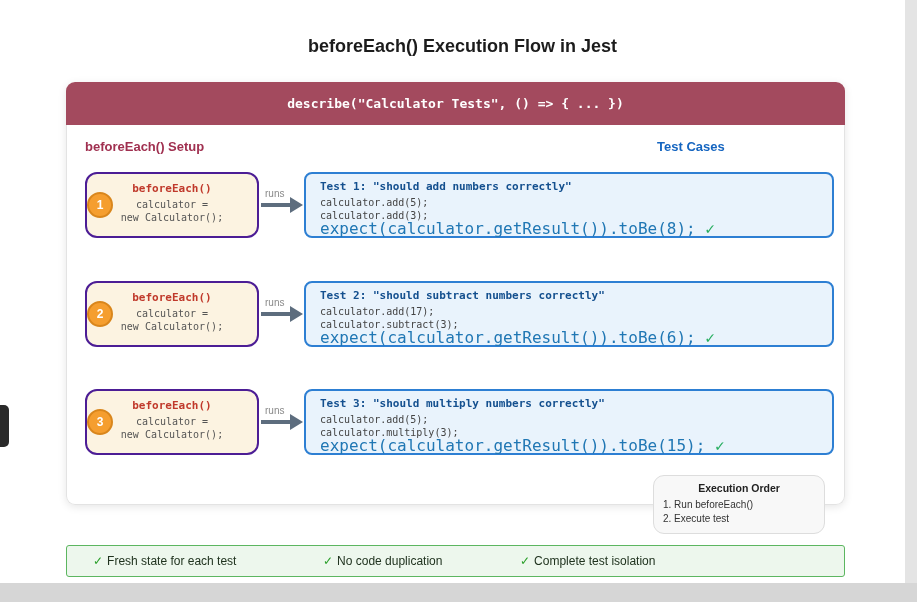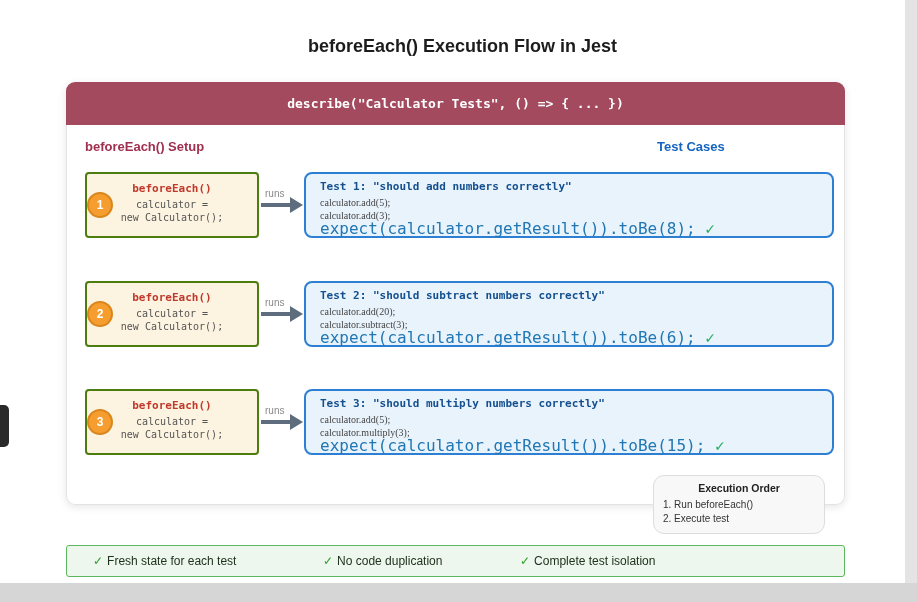--- a/index.html
+++ b/index.html
@@ -19,40 +19,40 @@
   .panel { position:relative; height:380px; background:#ffffff; border:1px solid #e3e3e3; border-top:none;
     border-radius:0 0 9px 9px; }
 
   .col-label-left  { position:absolute; left:18px;  top:14px; color:#a03050; font-weight:bold; font-size:13px; }
   .col-label-right { position:absolute; left:590px; top:14px; color:#1565c0; font-weight:bold; font-size:13px; }
 
   .flow-row { position:absolute; left:0; width:100%; height:66px; }
   .row-0 { top:47px; } .row-1 { top:156px; } .row-2 { top:264px; }
 
   .setup-box { position:absolute; left:18px; top:0; width:174px; height:66px;
-    background:#fcf3e1; border:2px solid #4d7c0f; border-radius:4px;
+    background:#fcf3e1; border:2px solid #4c1d95; border-radius:12px;
     padding-top:8px; text-align:center; font-family:"DejaVu Sans Mono", monospace; }
   .setup-title { color:#c0392b; font-weight:bold; font-size:11px; margin-bottom:3px; }
   .setup-line  { color:#555555; font-size:10px; line-height:13px; }
 
   .step-circle { position:absolute; left:20px; top:20px; width:26px; height:26px;
     background:#f59e2f; border:2px solid #d9861c; border-radius:50%;
     color:#ffffff; font-weight:bold; font-size:12px;
     display:flex; align-items:center; justify-content:center; z-index:2; }
 
   .arrow-label { position:absolute; left:198px; top:16px; font-size:10px; color:#8a8a8a; }
   .arrow-line  { position:absolute; left:194px; top:31px; width:30px; height:4px; background:#5d6d7e; }
   .arrow-head  { position:absolute; left:223px; top:25px; width:0; height:0;
     border-left:13px solid #5d6d7e; border-top:8px solid transparent; border-bottom:8px solid transparent; }
 
   .test-box { position:absolute; left:237px; top:0; width:530px; height:66px;
     background:#e9f3fc; border:2px solid #2d7fd3; border-radius:8px;
     padding:6px 0 0 14px; font-family:"DejaVu Sans Mono", monospace; }
   .test-title  { color:#14508f; font-weight:bold; font-size:11px; margin-bottom:3px; }
-  .test-line   { color:#444444; font-size:10px; line-height:13px;font-family:Liberation Serif, serif; }
+  .test-line   { color:#444444; font-size:10px; line-height:13px; }
   .test-expect { color:#2077b4; font-size:16px; line-height:13px; }
   .test-expect .check { color:#27ae60; }
 
   .exec-order { position:absolute; left:586px; top:350px; width:172px;
     background:#f8f8f8; border:1px solid #dddddd; border-radius:11px; padding:6px 9px 7px 9px; }
   .exec-title { text-align:center; font-weight:bold; font-size:10.5px; color:#222222; margin-bottom:4px; }
   .exec-step  { font-size:10px; color:#333333; line-height:14px; }
 
   .footer-bar { position:absolute; left:66px; top:545px; width:779px; height:32px;
     background:#edf7ed; border:1.5px solid #5cb660; border-radius:3px; }
@@ -97,21 +97,21 @@
           <div class="setup-title">beforeEach()</div>
           <div class="setup-line">calculator =</div>
           <div class="setup-line">new Calculator();</div>
         </div>
         <div class="step-circle">2</div>
         <div class="arrow-label">runs</div>
         <div class="arrow-line"></div>
         <div class="arrow-head"></div>
         <div class="test-box">
           <div class="test-title">Test 2: "should subtract numbers correctly"</div>
-          <div class="test-line">calculator.add(20);</div>
+          <div class="test-line">calculator.add(17);</div>
           <div class="test-line">calculator.subtract(3);</div>
           <div class="test-expect"><span>expect(calculator.getResult()).toBe(6);</span> <span class="check">✓</span></div>
         </div>
       </div>
 
       <div class="flow-row row-2">
         <div class="setup-box">
           <div class="setup-title">beforeEach()</div>
           <div class="setup-line">calculator =</div>
           <div class="setup-line">new Calculator();</div>

